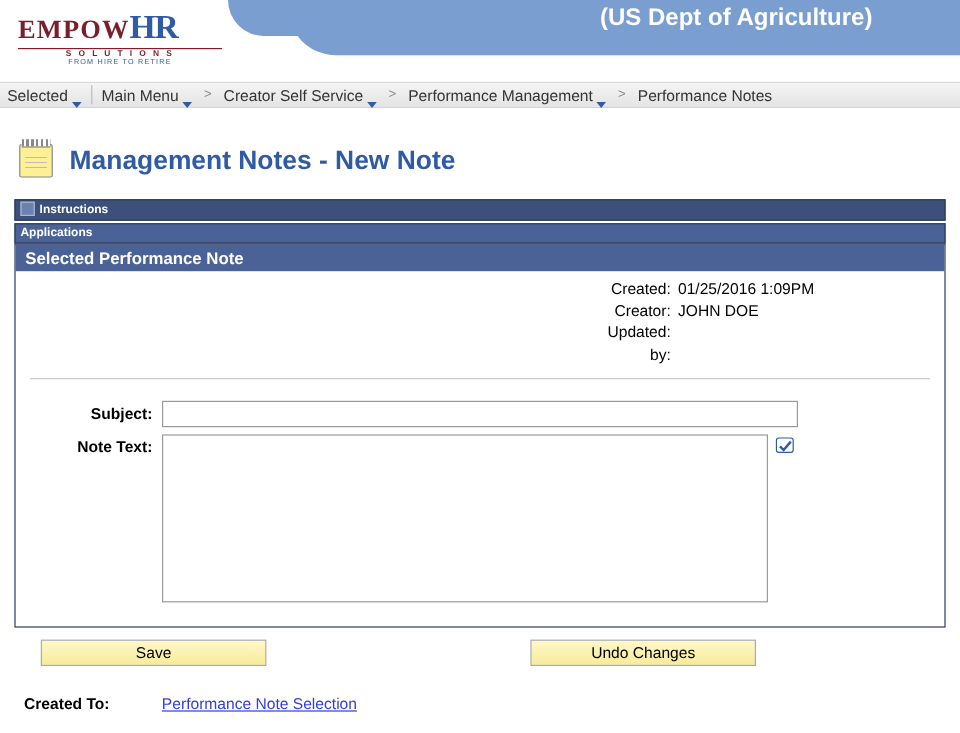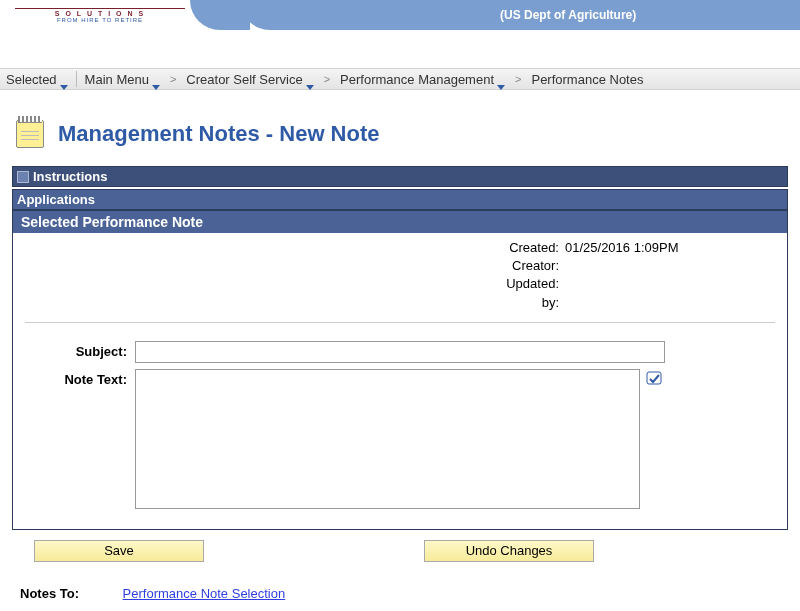--- a/index.html
+++ b/index.html
@@ -14,26 +14,26 @@
   }
   
   .header-bar {
     position: relative;
     height: 68px;
     background: #fff;
   }
   .header-blue {
     position: absolute;
     top: 0; right: 0;
-    height: 30px;
+    height: 46px;
     width: 560px;
     background: #7a9ed0;
     color: #fff;
     font-weight: bold;
-    font-size: 12px;
+    font-size: 20px;
     padding-left: 260px;
     line-height: 30px;
     border-bottom-left-radius: 40px;
   }
   .header-blue-curve {
     position: absolute;
     left: 190px; top: 0;
     width: 60px; height: 30px;
     background: #7a9ed0;
     border-bottom-left-radius: 30px;
@@ -115,21 +115,21 @@
     top:8px; left:4px; right:4px; bottom:4px;
     background: repeating-linear-gradient(0deg, transparent 0 3px, #bbb 3px 4px);
   }
   .page-title {
     color: #2e5aa6; font-size: 22px; font-weight: bold;
   }
   .section-bar {
     background: #3d507a;
     color: #fff;
     font-weight: bold;
-    font-size: 13px;
+    font-size: 10px;
     padding: 2px 4px;
     border: 1px solid #2d3b5c;
   }
   .section-bar.light {
     background: #4a6296;
   }
   .section-bar .expand-icon {
     display: inline-block;
     width: 12px; height: 12px;
     background: #6b82b0;
@@ -185,41 +185,44 @@
   .spell-icon {
     width: 18px; height: 18px; margin-left: 6px;
     display: inline-block;
   }
   .buttons {
     display: flex; margin-top: 10px; padding-left: 22px;
   }
   .btn {
     background: linear-gradient(#fff8c8,#f7eb9a);
     border: 1px solid #aaa;
-    width: 170px; height: 22px;
+    width: 188px; height: 22px;
     font-size: 13px;
     cursor: pointer;
     text-align: center;
   }
   .btn + .btn-gap { width: 220px; }
   .return {
     margin-top: 24px; padding-left: 8px; font-size: 13px;
   }
   .return .lbl { font-weight: bold; margin-right: 40px;}
   .return a { color: #2e3ee0; }
 </style>
 </head>
 <body>
 
 <div class="header-bar">
   <div class="header-blue-curve"></div>
   <div class="header-blue">
     <span>(US Dept of Agriculture)</span>
   </div>
   <div class="logo">
+    <div class="logo-text">
+      <span class="logo-empow">EMPOW</span><span class="logo-hr">HR</span>
+    </div>
     <div class="logo-sub">S O L U T I O N S</div>
     <div class="logo-tag">FROM HIRE TO RETIRE</div>
   </div>
 </div>
 
 <div class="breadcrumb">
   <span class="item">
     <span>Selected</span>
     <span class="drop"></span>
   </span>
@@ -266,20 +269,21 @@
 
     <div class="form-area">
 
       <div class="meta">
         <div class="row">
           <div class="lbl">Created:</div>
           <div class="val">01/25/2016  1:09PM</div>
         </div>
         <div class="row">
           <div class="lbl">Creator:</div>
+          <div class="val">JOHN DOE</div>
         </div>
         <div class="row">
           <div class="lbl">Updated:</div>
           <div class="val"></div>
         </div>
         <div class="row">
           <div class="lbl">by:</div>
           <div class="val"></div>
         </div>
       </div>
@@ -305,17 +309,17 @@
     </div>
   </div>
 
   <div class="buttons">
     <button class="btn">Save</button>
     <span class="btn-gap"></span>
     <button class="btn">Undo Changes</button>
   </div>
 
   <div class="return">
-    <span class="lbl">Notes To:</span>
+    <span class="lbl">Created To:</span>
     <a href="#">Performance Note Selection</a>
   </div>
 
 </div>
 
 </body></html>

